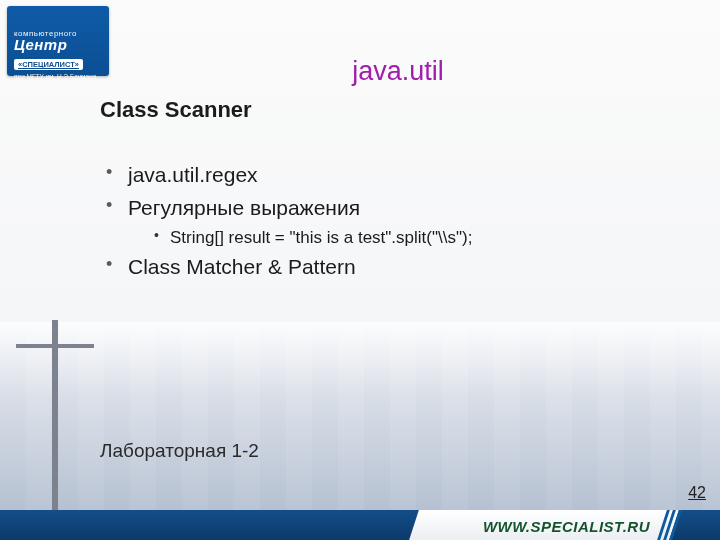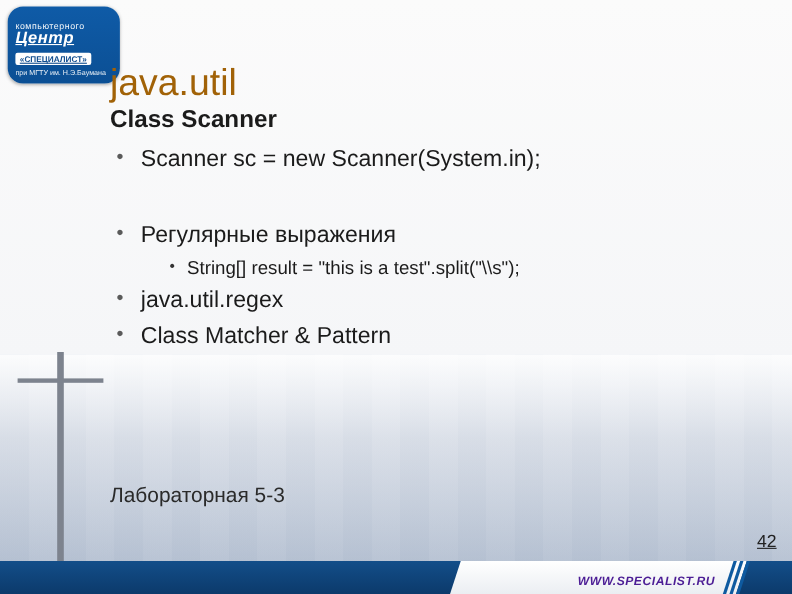--- a/index.html
+++ b/index.html
@@ -22,38 +22,39 @@
     background: #7d838e;
   }
   .bg-mast::before {
     content:""; position:absolute; left:-36px; top:24px; width:78px; height:4px;
     background:#7d838e;
   }
   .logo {
     position: absolute; top: 6px; left: 7px;
     width: 102px; height: 70px;
     background: linear-gradient(180deg, #0f5ba7 0%, #0b4f94 100%);
-    border-radius: 14px;
+    border-radius: 3px;
     color: #ffffff;
-    padding: 13px 7px;
+    padding: 23px 7px;
     box-shadow: 0 1px 3px rgba(0,0,0,0.3);
   }
   .logo .l1 { font-size: 8px; letter-spacing: .5px; opacity:.95; }
-  .logo .l2 { font-size: 15px; font-weight: 700; font-style: italic; letter-spacing:.5px; margin-top:-2px;text-decoration:underline;}
+  .logo .l2 { font-size: 15px; font-weight: 700; font-style: italic; letter-spacing:.5px; margin-top:-2px;}
   .logo .l3 { font-size: 7.5px; background:#fff; color:#114e8f; font-weight:700;
               display:inline-block; padding:1px 4px; border-radius:2px; margin-top:1px;text-decoration:underline;}
   .logo .l4 { font-size: 6.5px; opacity:.9; margin-top:2px; }
   .content {
     position: absolute; top: 56px; left: 100px; right: 24px;
     color: #1b1b1b;
   }
   .title {
-    font-size: 34px; font-weight: 400; color: #a16207;
+    font-size: 27px; font-weight: 400; color: #a21caf; text-align: center;
   }
   .subtitle {
+    margin-top: 10px;
     font-size: 22px; font-weight: 700;
   }
   ul.main { list-style: none; margin-top: 8px; }
   ul.main > li {
     position: relative; padding-left: 28px;
     font-size: 21px; line-height: 1.55;
   }
   ul.main > li::before {
     content: "•"; position: absolute; left: 6px; top: 0;
     color: #5a5a5a; font-size: 18px;
@@ -72,22 +73,22 @@
   .lab {
     position: absolute; left: 100px; bottom: 78px;
     font-size: 19px; color: #2a2a2a;
   }
   .footer-bar {
     position: absolute; left: 0; bottom: 0; width: 100%; height: 30px;
     background: linear-gradient(180deg, #134e89 0%, #0c3a6b 100%);
   }
   .footer-url {
     position: absolute; right: 70px; bottom: 5px;
-    font-size: 11px; font-weight: 700; font-style: italic;
-    color: #4c1d95; letter-spacing: 0.5px;
+    font-size: 15px; font-weight: 700; font-style: italic;
+    color: #14532d; letter-spacing: 0.5px;
     z-index: 5;
   }
   .footer-url-bg {
     position: absolute; right: 46px; bottom: 0; height: 30px;
     width: 260px;
     background: linear-gradient(180deg, #ffffff 0%, #ebeef2 100%);
     transform: skewX(-18deg);
     z-index: 4;
   }
   .page-num {
@@ -112,38 +113,35 @@
   <div class="l1">компьютерного</div>
   <div class="l2">Центр</div>
   <div class="l3">«СПЕЦИАЛИСТ»</div>
   <div class="l4">при МГТУ им. Н.Э.Баумана</div>
 </div>
 
 <div class="content">
   <div class="title">java.util</div>
   <div class="subtitle">Class Scanner</div>
 
-  <ul class="main">
-    <li>Scanner sc = new Scanner(System.in);</li>
-  </ul>
 
   <div class="gap"></div>
 
   <ul class="main">
+    <li>java.util.regex</li>
     <li>
       <span>Регулярные выражения</span>
       <ul class="sub">
         <li>String[] result = "this is a test".split("\\s");</li>
       </ul>
     </li>
-    <li>java.util.regex</li>
     <li>Class Matcher &amp; Pattern</li>
   </ul>
 </div>
 
-<div class="lab">Лабораторная 5-3</div>
+<div class="lab">Лабораторная 1-2</div>
 
 <div class="page-num">42</div>
 
 <div class="footer-bar"></div>
 <div class="footer-url-bg"></div>
 <div class="sep-lines"><span></span><span></span><span></span></div>
 <div class="footer-url">WWW.SPECIALIST.RU</div>
 
 </body></html>

